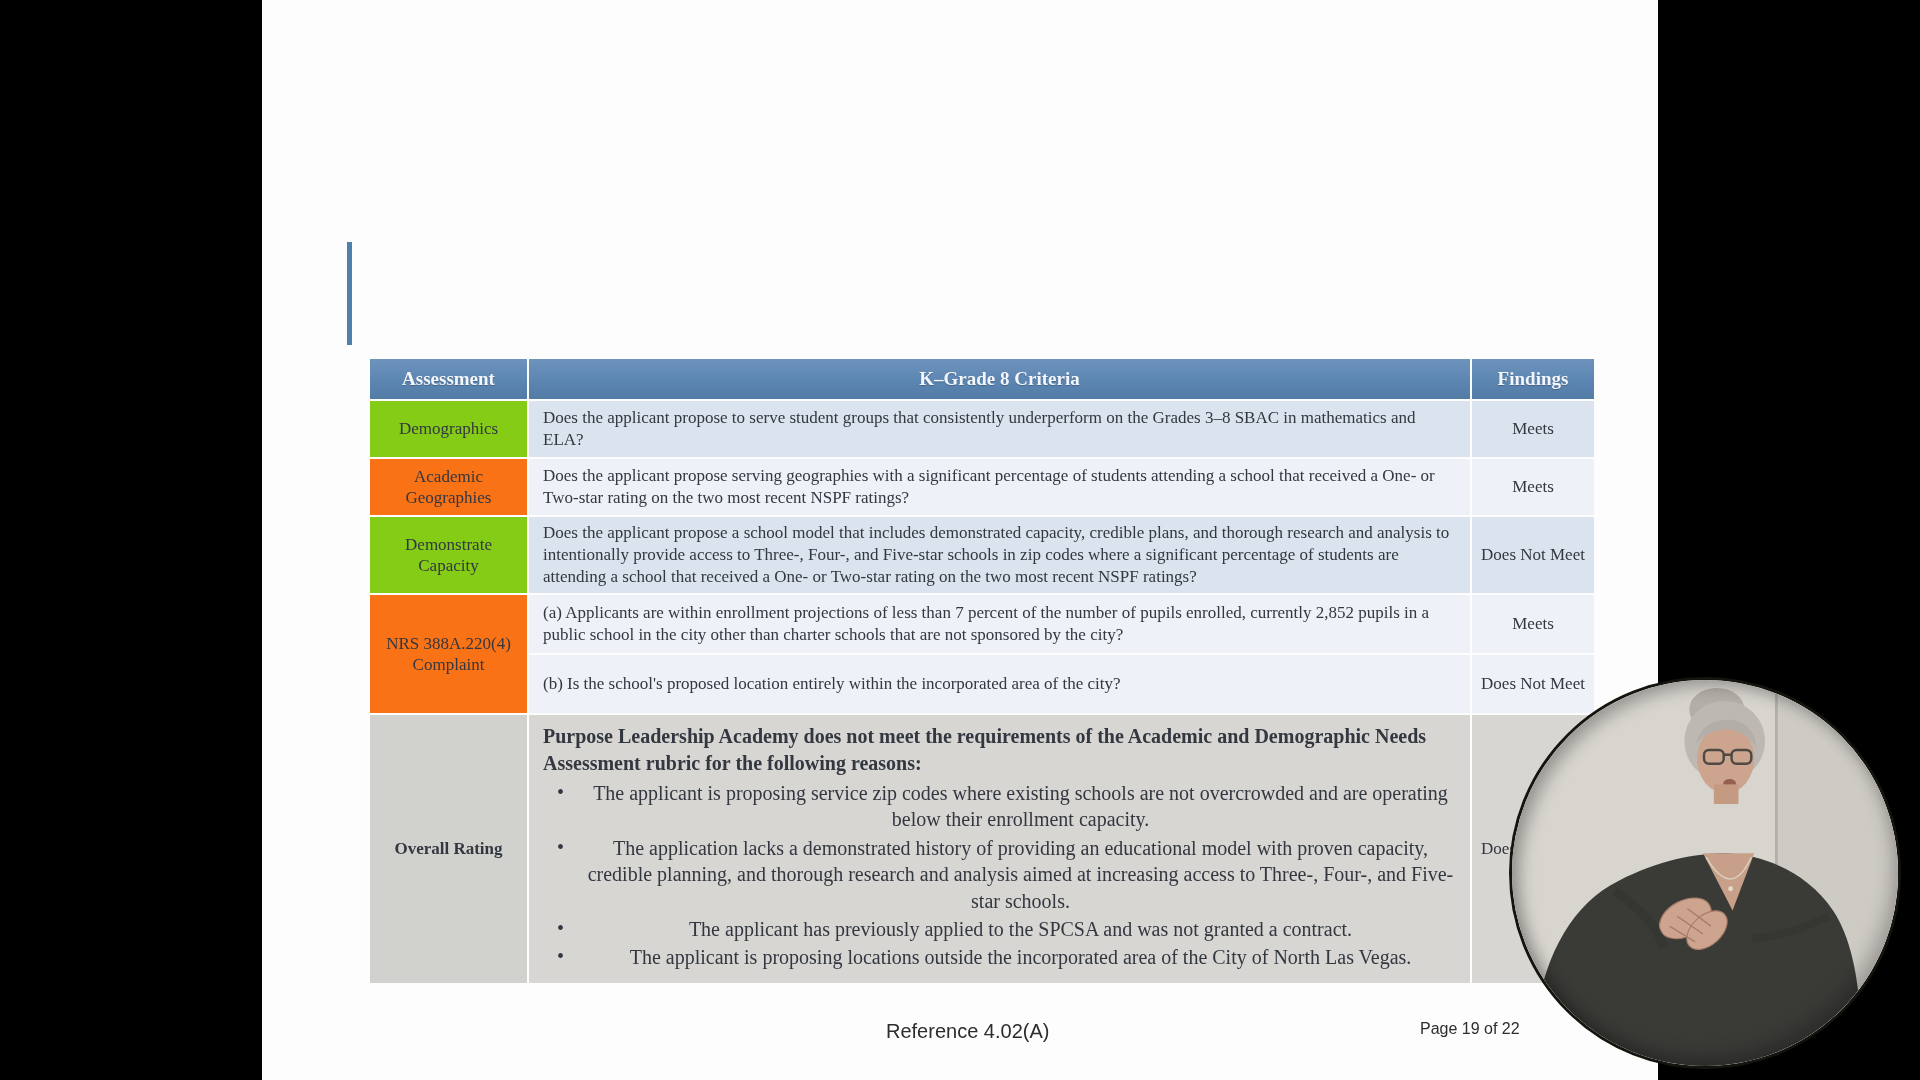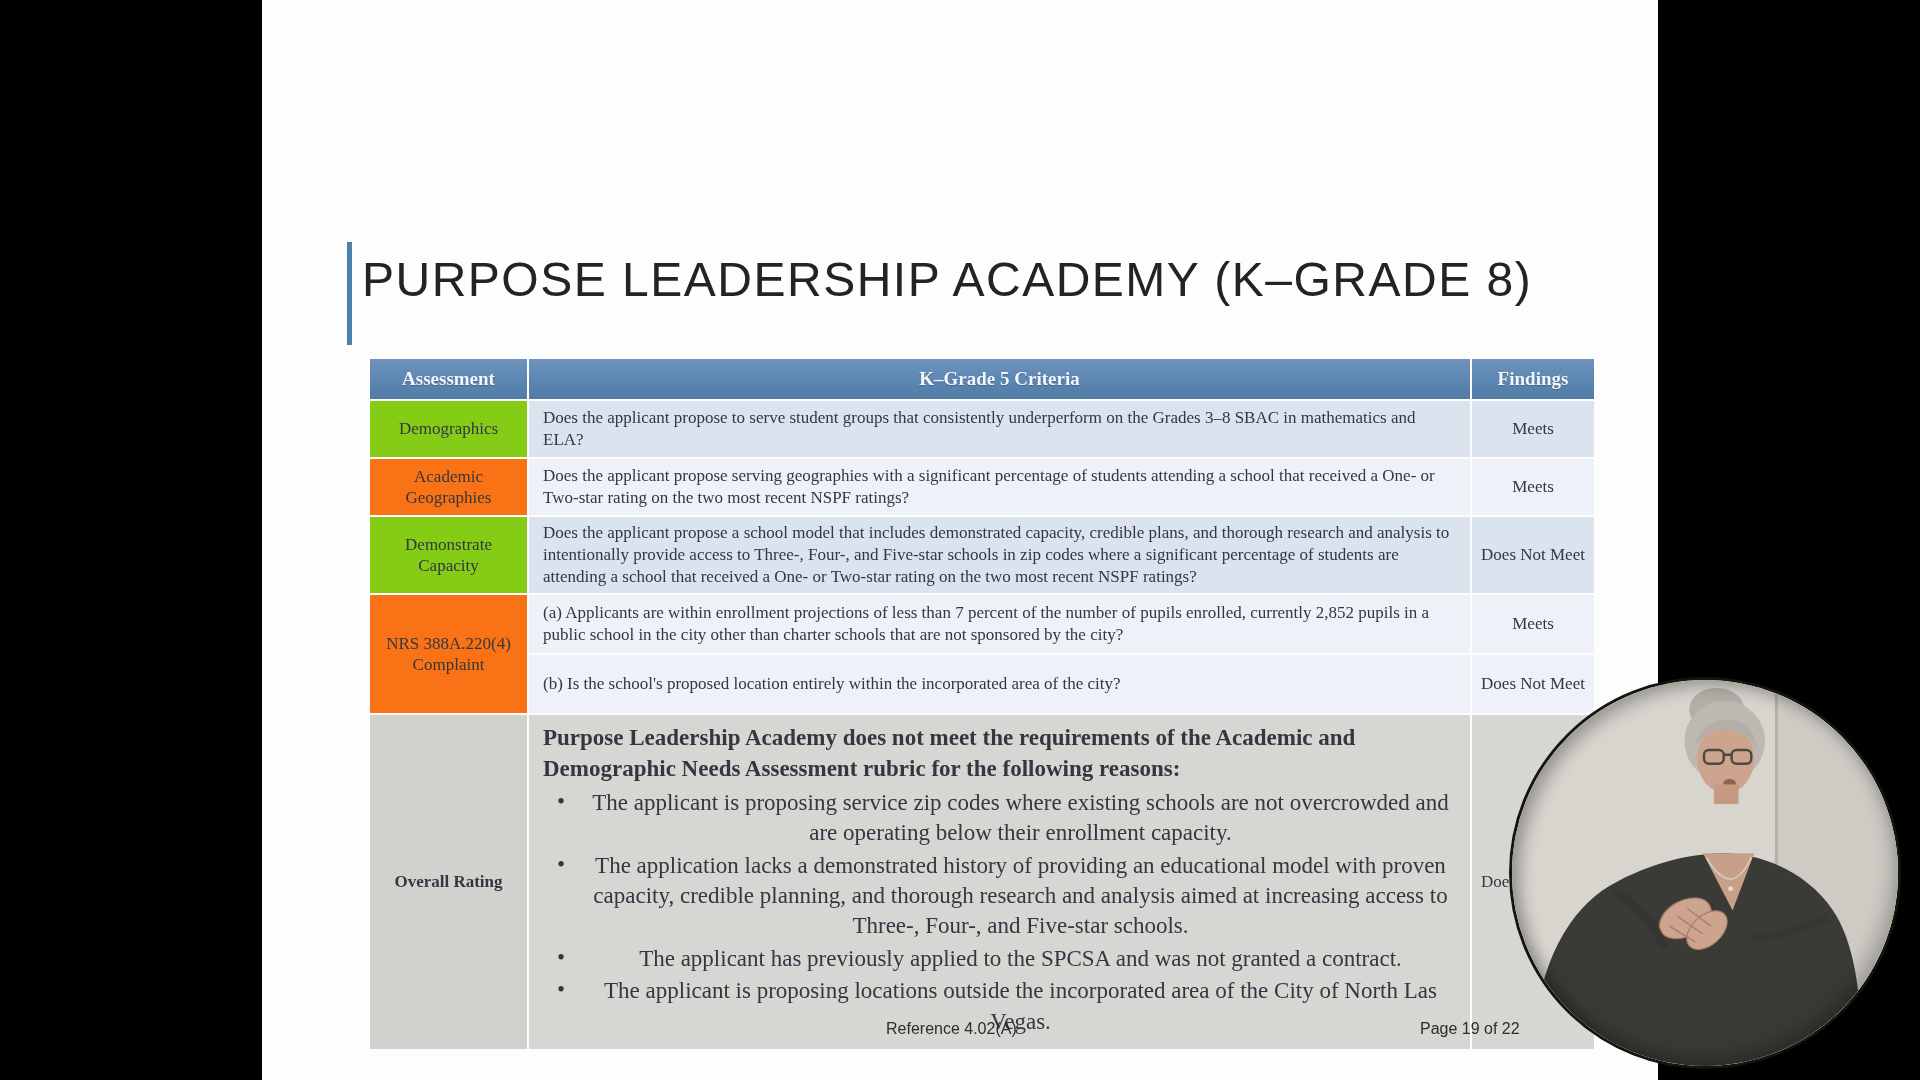--- a/index.html
+++ b/index.html
@@ -35,57 +35,56 @@
   .rubric td{vertical-align:middle;}
   td.label{text-align:center;font-size:17px;line-height:1.25;padding:4px 6px;}
   td.criteria{font-size:17px;line-height:1.3;padding:5px 14px;text-align:left;margin-top:32px;}
   td.finding{text-align:center;font-size:17px;line-height:1.3;padding:4px 8px;}
   .band-a-label{background:#84cc16;}
   .band-a-cell{background:#dbe3ee;}
   .band-b-label{background:#f97316;}
   .band-b-cell{background:#eef1f7;}
   .overall-label{background:#d1d1ce;font-weight:bold;}
   .overall-cell{background:#d7d6d3;}
-  td.overall-criteria{vertical-align:top;padding:8px 14px 4px;font-size:23px;line-height:1.32;}
+  td.overall-criteria{vertical-align:top;padding:8px 14px 4px;font-size:20px;line-height:1.32;}
   .overall-intro{font-weight:bold;}
   ul.reasons{list-style:none;margin:4px 0 8px;padding:0;text-align:center;}
   ul.reasons li{position:relative;padding-left:42px;margin:0 0 2px;}
   ul.reasons li::before{content:"\2022";position:absolute;left:14px;top:-1px;}
-  .footer-ref{position:absolute;left:624px;top:1020px;font-size:16px;color:#2d2d2d;}
+  .footer-ref{position:absolute;left:624px;top:1020px;font-size:20px;color:#2d2d2d;}
   .footer-page{position:absolute;left:1158px;top:1020px;font-size:16px;color:#2d2d2d;}
   .interpreter{
     position:absolute;left:1509px;top:677px;width:392px;height:392px;
     border-radius:50%;overflow:hidden;z-index:5;box-sizing:border-box;
     border:3px solid #15150f;background:#d8d5cf;
   }
   .interpreter svg{display:block;}
   .interpreter .rim{
     position:absolute;inset:0;border-radius:50%;pointer-events:none;
     box-shadow:inset 8px 6px 16px rgba(0,0,0,.28), inset -6px -10px 18px rgba(0,0,0,.22);
   }
 </style>
 </head>
 <body>
 
 <div class="slide">
 
 
   <div class="title-bar"></div>
-  <div class="slide-title">PURPOSE LEADERSHIP ACADEMY (K–GRADE 8)</div>
 
   <table class="rubric">
     <colgroup>
       <col style="width:157px">
         <col style="width:941px">
         <col style="width:122px">
     </colgroup>
     <tbody>
         <tr>
       <th>Assessment</th>
-      <th>K–Grade 5 Criteria</th>
+      <th>K–Grade 8 Criteria</th>
       <th>Findings</th>
     </tr>
 
     <tr style="height:56px">
       <td class="label band-a-label">Demographics</td>
       <td class="criteria band-a-cell">Does the applicant propose to serve student groups that consistently underperform on the Grades 3–8 SBAC in mathematics and ELA?</td>
       <td class="finding band-a-cell">Meets</td>
     </tr>
 
     <tr style="height:56px">

